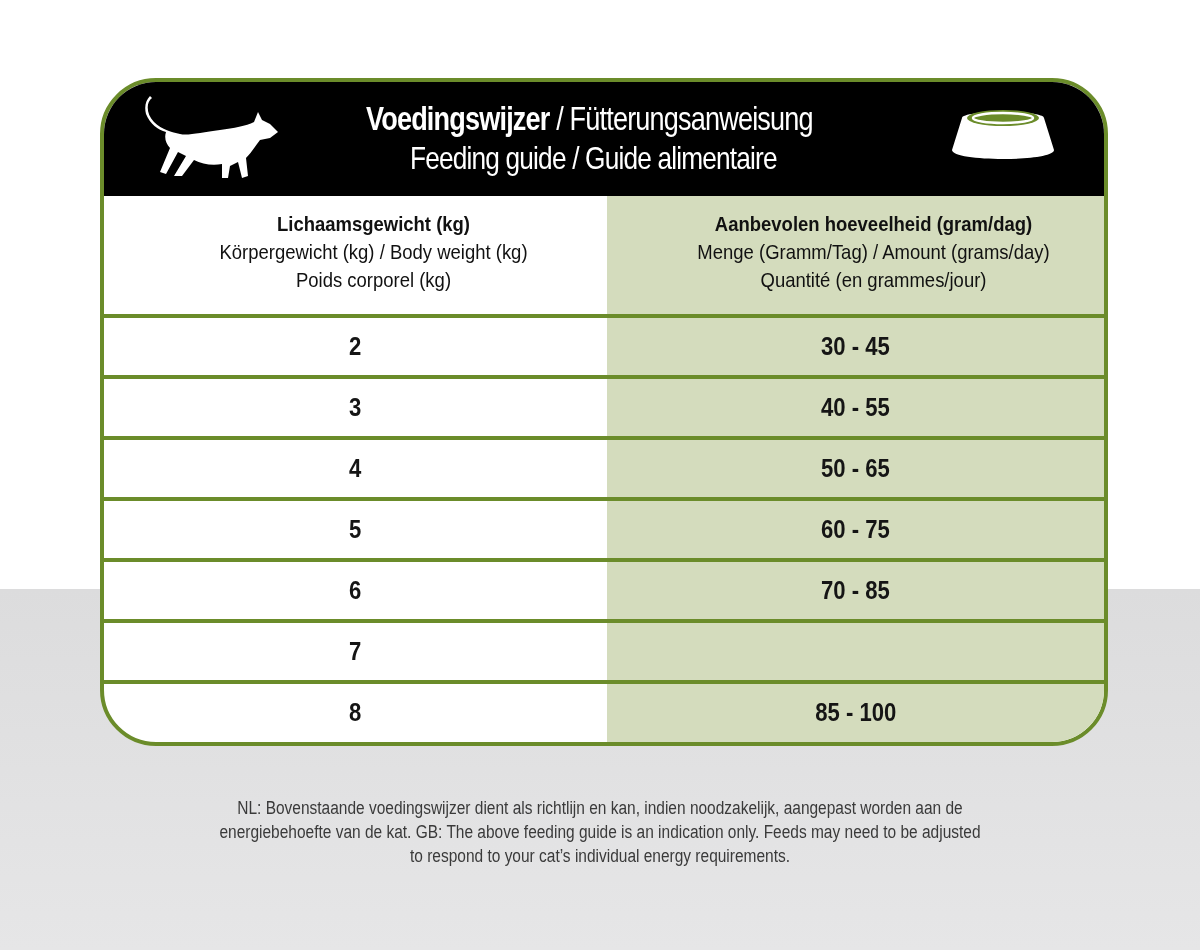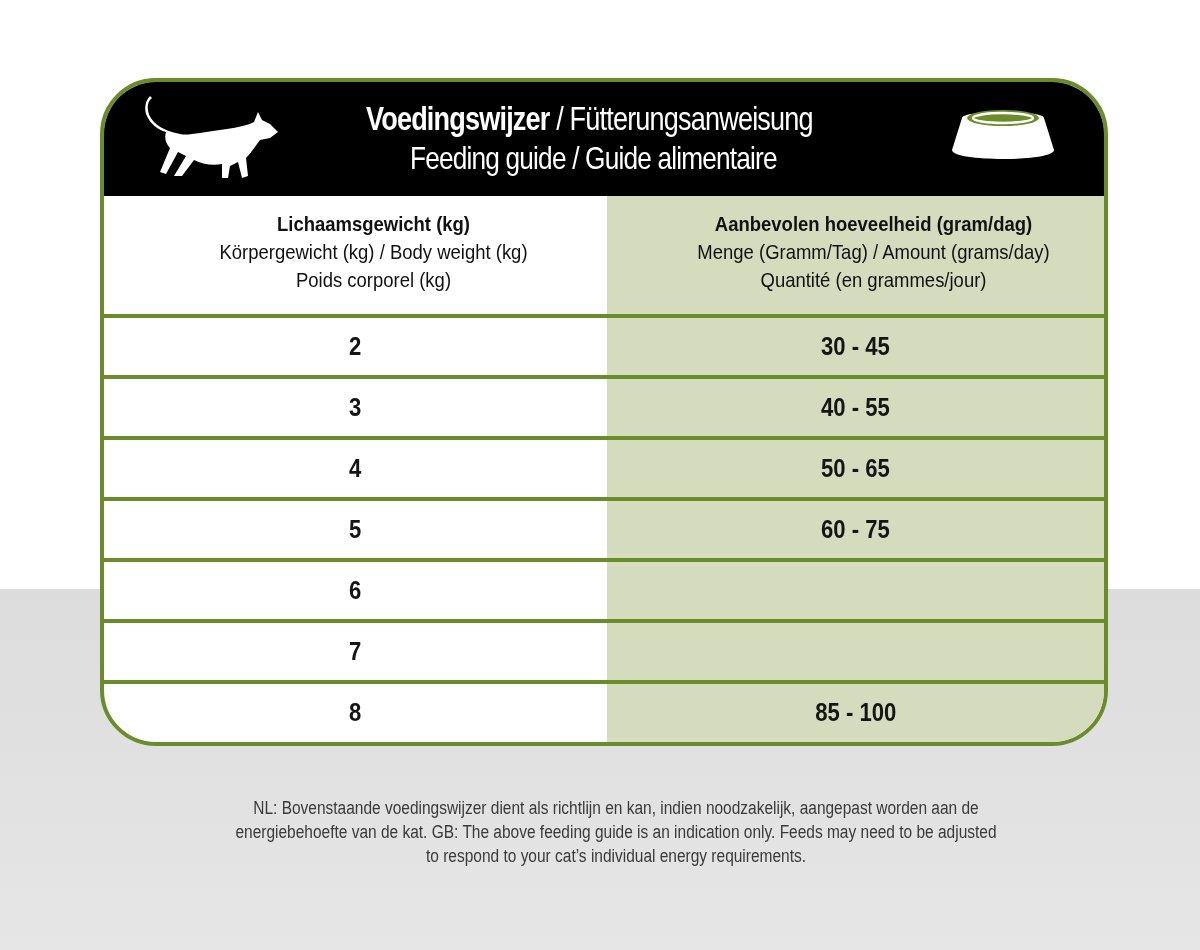--- a/index.html
+++ b/index.html
@@ -49,21 +49,21 @@
   }
   .row .cell {
     display: flex; align-items: center; justify-content: center;
     font-size: 26px; font-weight: bold; color: #151515;
   }
   .row .cell span { transform: scaleX(0.85); display: inline-block; }
   .row .cell.weight { width: 503px; }
   .row .cell.amount { width: 497px; }
 
   .footnote {
-    position: absolute; left: 116px; top: 796px; width: 1000px; text-align: center;
+    position: absolute; left: 100px; top: 796px; width: 1000px; text-align: center;
     color: #3a3a3a; font-size: 18px; line-height: 24px;
   }
   .footnote .fl { display: block; transform: scaleX(0.86); white-space: nowrap; }
 </style>
 </head>
 <body>
 
 <div class="card">
   <div class="header">
     <svg class="cat-icon" viewBox="0 0 145 92">
@@ -127,20 +127,23 @@
           <span>5</span>
         </div>
       <div class="cell amount">
           <span>60 - 75</span>
         </div>
     </div>
     <div class="row">
       <div class="cell weight">
           <span>6</span>
         </div>
+      <div class="cell amount">
+          <span>70 - 85</span>
+        </div>
     </div>
     <div class="row">
       <div class="cell weight">
           <span>7</span>
         </div>
     </div>
     <div class="row">
       <div class="cell weight">
           <span>8</span>
         </div>

